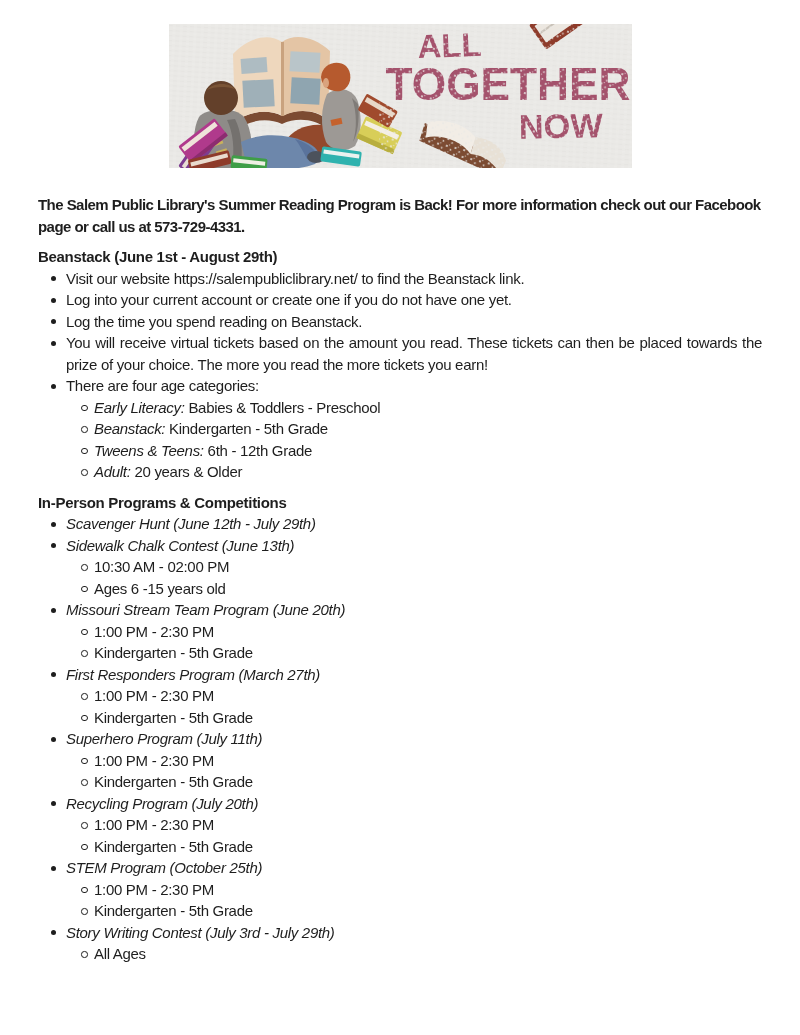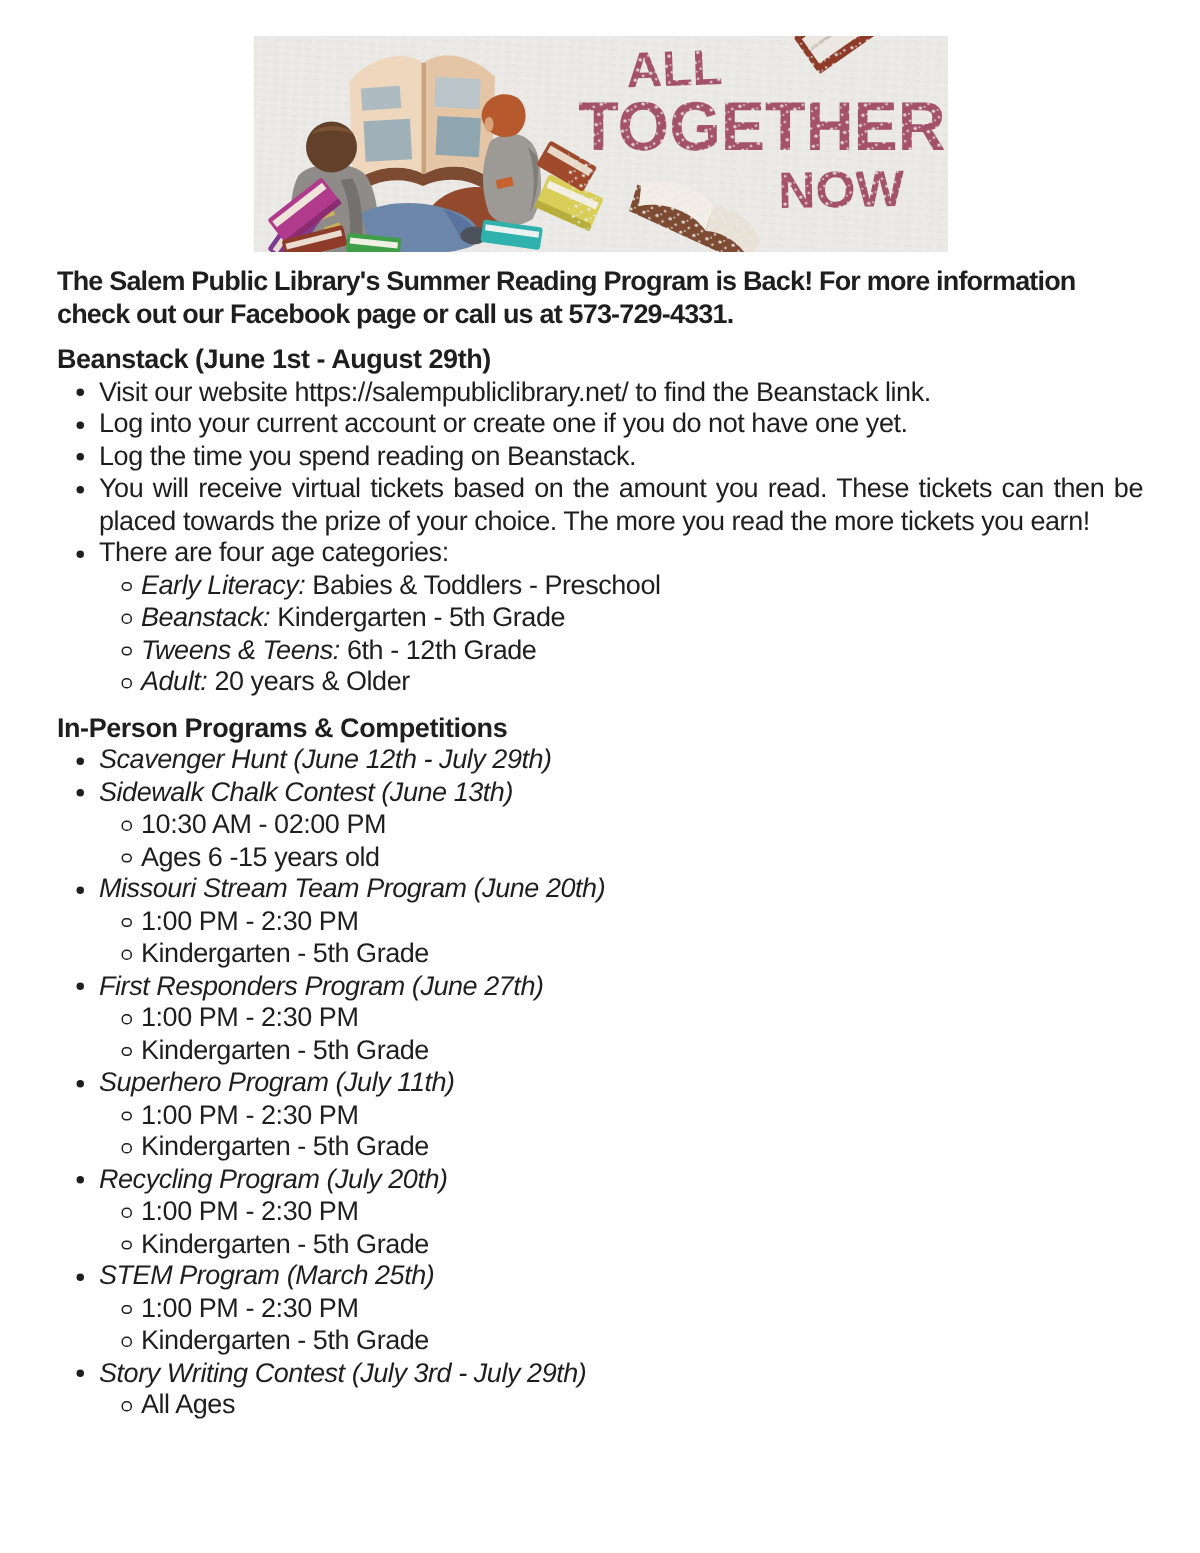--- a/index.html
+++ b/index.html
@@ -9,22 +9,22 @@
     font-family:"Liberation Sans","DejaVu Sans",sans-serif;
     color:#1e1e1e;
   }
   .page { position:relative; width:800px; height:1035px; overflow:hidden; background:#fff; }
 
   .hero-wrap { width:463px; height:144px; margin:24px auto 0; }
   .hero-wrap svg { display:block; width:463px; height:144px; }
   .banner-word { font-family:"Liberation Sans","DejaVu Sans",sans-serif; font-weight:700; }
 
   .content {
-    width:724px; margin:9px auto 0;
-    font-size:18px; line-height:21.5px; letter-spacing:-0.3px;
+    width:724px; margin:26px auto 0;
+    font-size:15px; line-height:21.5px; letter-spacing:-0.3px;
   }
   .intro { font-weight:700; letter-spacing:-0.55px; }
   .section-heading { font-weight:700; margin-top:9px; }
 
   .li { position:relative; padding-left:28px; }
   .li::before {
     content:""; position:absolute; left:13px; top:8.5px;
     width:5px; height:5px; border-radius:50%; background:#1e1e1e;
   }
   .sub { position:relative; padding-left:56px; }
@@ -176,33 +176,33 @@
       <div class="li it">Scavenger Hunt (June 12th - July 29th)</div>
 
       <div class="li it">Sidewalk Chalk Contest (June 13th)</div>
       <div class="sub">10:30 AM - 02:00 PM</div>
       <div class="sub">Ages 6 -15 years old</div>
 
       <div class="li it">Missouri Stream Team Program (June 20th)</div>
       <div class="sub">1:00 PM - 2:30 PM</div>
       <div class="sub">Kindergarten - 5th Grade</div>
 
-      <div class="li it">First Responders Program (June 27th)</div>
+      <div class="li it">First Responders Program (March 27th)</div>
       <div class="sub">1:00 PM - 2:30 PM</div>
       <div class="sub">Kindergarten - 5th Grade</div>
 
       <div class="li it">Superhero Program (July 11th)</div>
       <div class="sub">1:00 PM - 2:30 PM</div>
       <div class="sub">Kindergarten - 5th Grade</div>
 
       <div class="li it">Recycling Program (July 20th)</div>
       <div class="sub">1:00 PM - 2:30 PM</div>
       <div class="sub">Kindergarten - 5th Grade</div>
 
-      <div class="li it">STEM Program (March 25th)</div>
+      <div class="li it">STEM Program (October 25th)</div>
       <div class="sub">1:00 PM - 2:30 PM</div>
       <div class="sub">Kindergarten - 5th Grade</div>
 
       <div class="li it">Story Writing Contest (July 3rd - July 29th)</div>
       <div class="sub">All Ages</div>
     </div>
 
   </div>
 </div>
 

